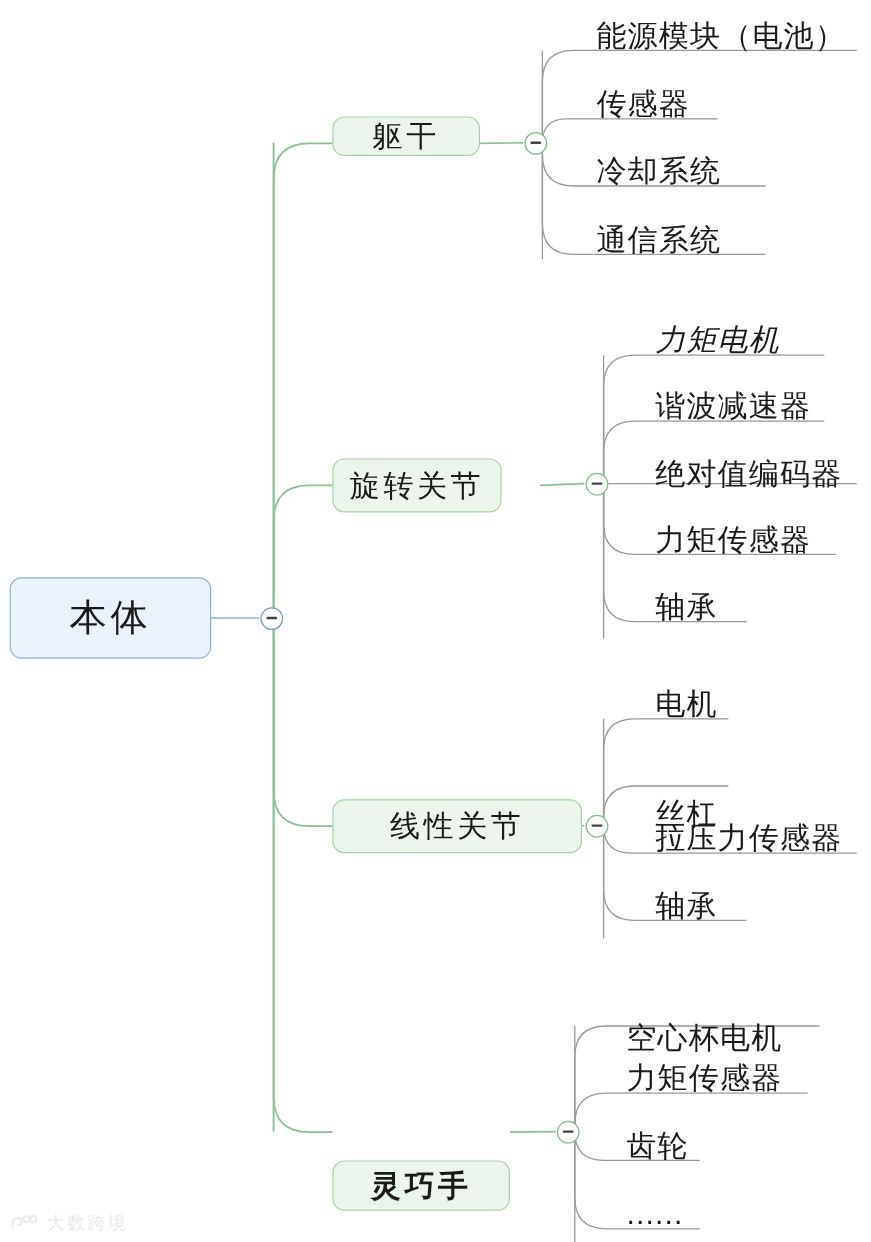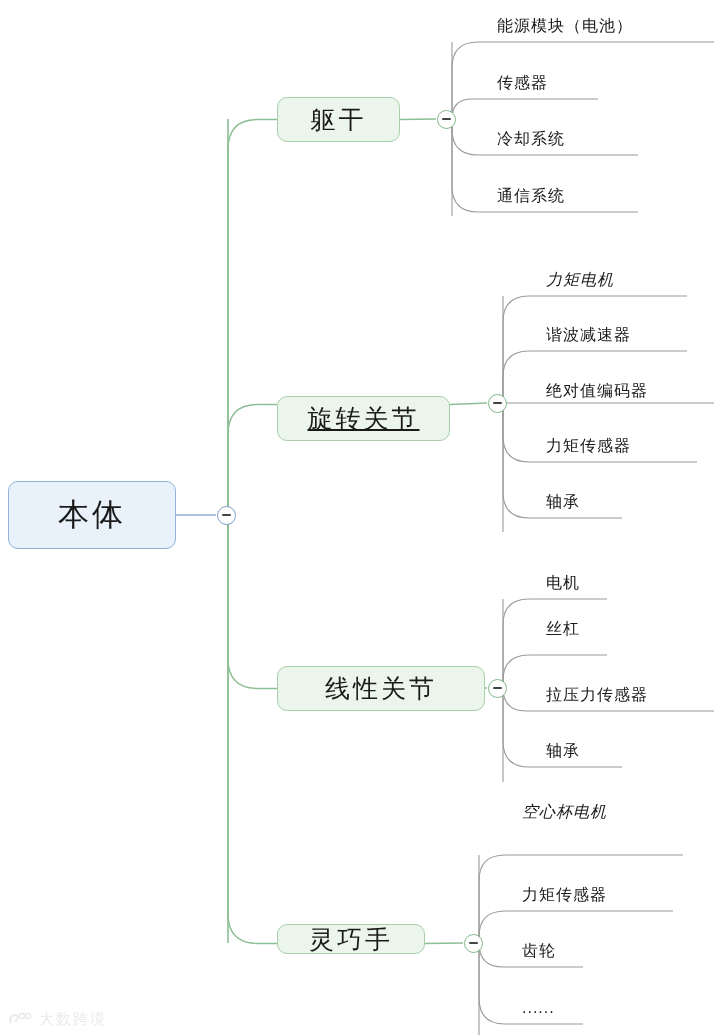--- a/index.html
+++ b/index.html
@@ -8,21 +8,21 @@
   #canvas{position:absolute;inset:0;width:726px;height:1035px;}
   svg.links{position:absolute;left:0;top:0;width:726px;height:1035px;overflow:visible;}
 
   .node{position:absolute;box-sizing:border-box;display:flex;align-items:center;
         justify-content:center;border-radius:10px;white-space:nowrap;}
   .node.root{background:#e9f1fa;border:1px solid #8fb2d6;color:#1a1a1a;
              font-size:31px;letter-spacing:3px;}
   .node.branch{background:#ecf5ec;border:1px solid #a8cfa8;color:#1a1a1a;
                font-size:25px;letter-spacing:3px;}
 
-  .leaf{position:absolute;white-space:nowrap;color:#1a1a1a;font-size:16px;
+  .leaf{position:absolute;white-space:nowrap;color:#1a1a1a;font-size:25px;
         letter-spacing:1px;line-height:1;}
 
   .toggle{position:absolute;width:19px;height:19px;border-radius:50%;
           background:#ffffff;box-sizing:border-box;display:flex;
           align-items:center;justify-content:center;}
   .toggle.blue{border:1.4px solid #7d9fc4;}
   .toggle.green{border:1.4px solid #83b98c;}
   .toggle .bar{display:block;width:9px;height:2px;background:#444;border-radius:1px;}
 
   #watermark{position:absolute;left:8px;bottom:6px;display:flex;align-items:center;
@@ -65,50 +65,50 @@
       <path d="M479 943 L479 881 Q479 855 505 855 L683 855" fill="none" stroke="#9a9a9a" stroke-width="1.1"></path>
       <path d="M479 943 L479 937 Q479 911 505 911 L673 911" fill="none" stroke="#9a9a9a" stroke-width="1.1"></path>
       <path d="M479 943 L479 943 Q479 967 503 967 L583 967" fill="none" stroke="#9a9a9a" stroke-width="1.1"></path>
       <path d="M479 943 L479 998 Q479 1024 505 1024 L583 1024" fill="none" stroke="#9a9a9a" stroke-width="1.1"></path>
     </svg>
   <div id="nodes-layer">
       <div class="node root" style="left: 8px; top: 481px; width: 168px; height: 68px;">本体</div>
       <div class="toggle blue" style="left: 216.5px; top: 505.5px;">
         <span class="bar"></span>
       </div>
-      <div class="node branch" style="left: 277px; top: 97px; width: 123px; height: 45px;">躯干</div>
+      <div class="node branch" style="left: 277px; top: 97px; width: 123px; height: 33px;">躯干</div>
       <div class="toggle green" style="left: 436.5px; top: 109.5px;">
         <span class="bar"></span>
       </div>
       <div class="leaf" style="left: 497px; top: 18px;">能源模块（电池）</div>
       <div class="leaf" style="left: 497px; top: 75px;">传感器</div>
       <div class="leaf" style="left: 497px; top: 131px;">冷却系统</div>
       <div class="leaf" style="left: 497px; top: 188px; text-align: right;">通信系统</div>
-      <div class="node branch" style="left: 277px; top: 396px; width: 173px; height: 45px; text-decoration: underline;">旋转关节</div>
+      <div class="node branch" style="left: 277px; top: 382px; width: 141px; height: 45px;">旋转关节</div>
       <div class="toggle green" style="left: 487.5px; top: 393.5px;">
         <span class="bar"></span>
       </div>
       <div class="leaf" style="left: 546px; top: 272px; font-style: italic;">力矩电机</div>
       <div class="leaf" style="left: 546px; top: 327px;">谐波减速器</div>
       <div class="leaf" style="left: 546px; top: 383px; text-align: right;">绝对值编码器</div>
       <div class="leaf" style="left: 546px; top: 438px;">力矩传感器</div>
       <div class="leaf" style="left: 546px; top: 494px;">轴承</div>
       <div class="node branch" style="left: 277px; top: 666px; width: 208px; height: 45px;">线性关节</div>
       <div class="toggle green" style="left: 487.5px; top: 678.5px;">
         <span class="bar"></span>
       </div>
       <div class="leaf" style="left: 546px; top: 575px;">电机</div>
-      <div class="leaf" style="left: 546px; top: 621px;">丝杠</div>
+      <div class="leaf" style="left: 546px; top: 667px;">丝杠</div>
       <div class="leaf" style="left: 546px; top: 687px;">拉压力传感器</div>
       <div class="leaf" style="left: 546px; top: 743px;">轴承</div>
-      <div class="node branch" style="left: 277px; top: 924px; width: 148px; height: 30px;">灵巧手</div>
+      <div class="node branch" style="left: 277px; top: 967px; width: 148px; height: 42px; font-weight: bold;">灵巧手</div>
       <div class="toggle green" style="left: 463.5px; top: 933.5px;">
         <span class="bar"></span>
       </div>
-      <div class="leaf" style="left: 522px; top: 804px; font-style: italic;">空心杯电机</div>
+      <div class="leaf" style="left: 522px; top: 853px;">空心杯电机</div>
       <div class="leaf" style="left: 522px; top: 887px;">力矩传感器</div>
       <div class="leaf" style="left: 522px; top: 943px; text-align: right;">齿轮</div>
       <div class="leaf" style="left: 522px; top: 1000px;">......</div>
     </div>
 
   <div id="watermark">
     <span class="wm-logo">
       <svg viewBox="0 0 26 18" width="26" height="18">
         <path d="M3 12 C1 8 3 4 7 4 C9 4 10 5 10 7 C10 9 8 10 6.5 9.5" fill="none" stroke="#dcdcdc" stroke-width="2"></path>
         <circle cx="14" cy="5" r="2.6" fill="none" stroke="#dcdcdc" stroke-width="1.6"></circle>

